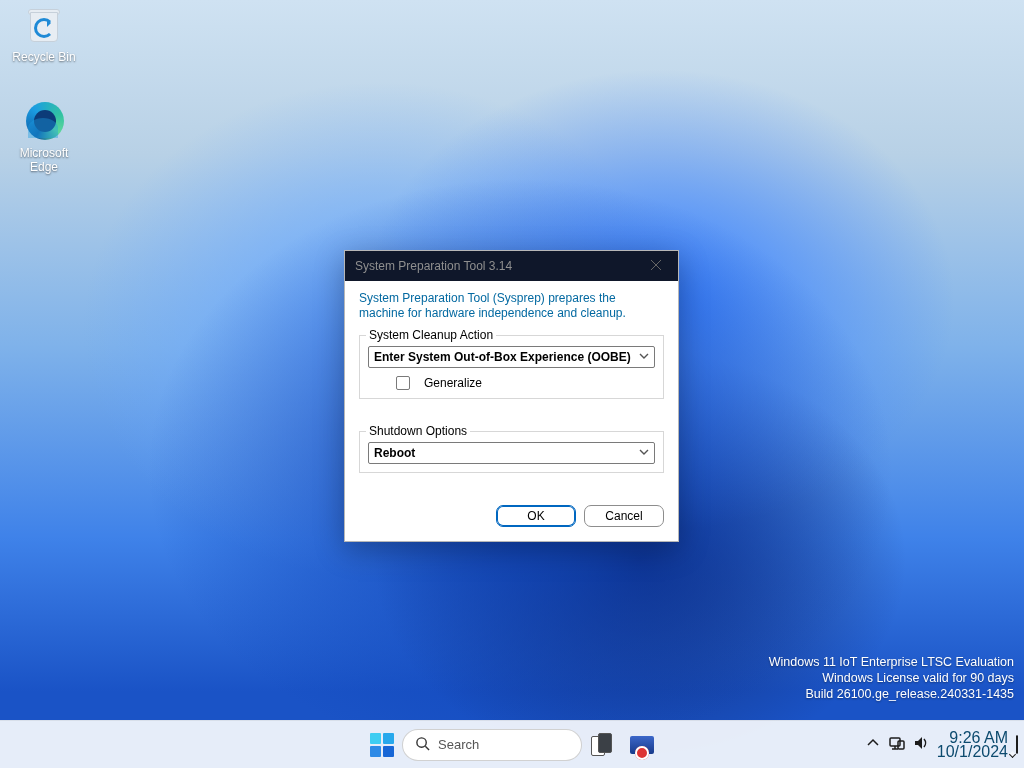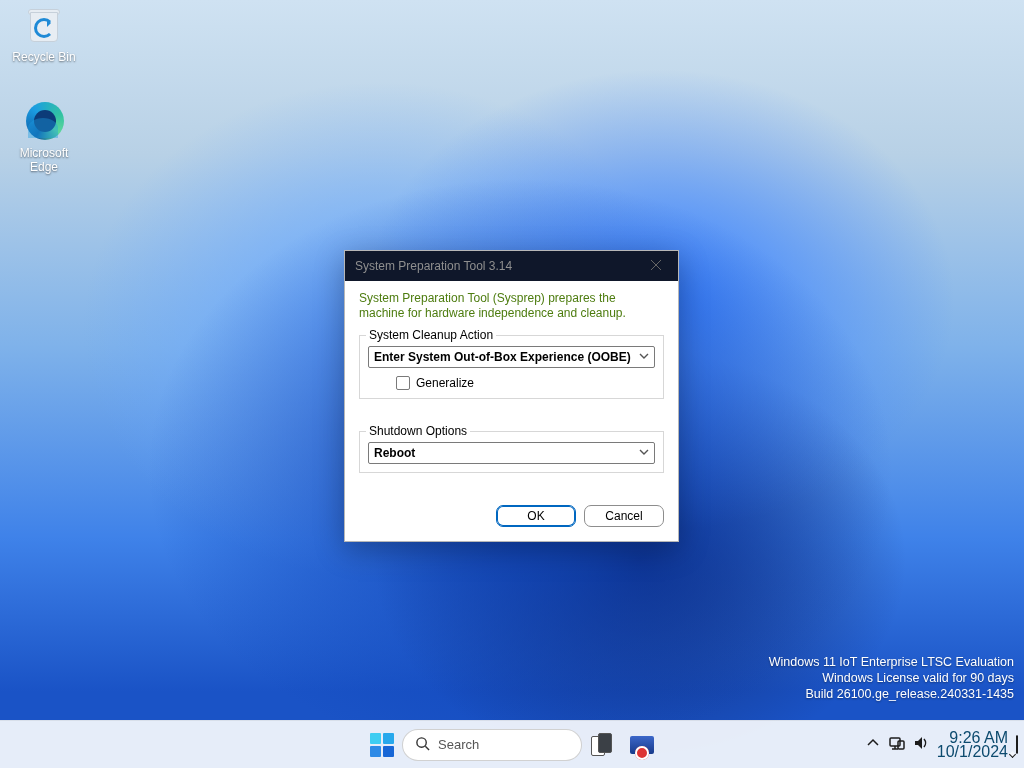--- a/index.html
+++ b/index.html
@@ -65,34 +65,34 @@
 .titlebar {
   display: flex; align-items: center; justify-content: space-between;
   height: 30px; padding: 0 8px 0 10px;
   background: #0f172a;
   color: #8f8f8f;
 }
 .titlebar .title { font-size: 12px; }
 .close-btn { width: 28px; height: 28px; display:flex; align-items:center; justify-content:center; color:#666; }
 .close-btn svg{ width:10px; height:10px; }
 .dialog-body { padding: 10px 14px 14px; }
-.dialog-body .desc { margin-bottom: 14px; line-height: 15px; color:#4d7c0f; }
+.dialog-body .desc { margin-bottom: 14px; line-height: 15px; color:#0369a1; }
 
 .fieldset { border: 1px solid #d7d7d7; padding: 10px 8px 8px; margin-bottom: 32px; position: relative; }
 .fieldset .legend { position:absolute; top:-8px; left:6px; background:#fff; padding:0 3px; font-size:12px; }
 .select {
   width: 100%; height: 22px; border:1px solid #7a7a7a; padding: 0 20px 0 5px;
   font-size: 12px; background:#fff; position:relative; display:flex; align-items:center;
   border-radius:2px;
   font-weight:bold;
 }
 .select .chev { position:absolute; right:4px; top:3px; }
 .select .chev svg{ width:12px; height:12px; stroke:#555; }
 
-.checkbox-row { display:flex; align-items:center; gap:6px; margin-top:8px; margin-left: 20px; padding-left: 8px; }
+.checkbox-row { display:flex; align-items:center; gap:14px; margin-top:8px; margin-left: 20px; padding-left: 8px; }
 .checkbox { width:14px; height:14px; border:1px solid #7a7a7a; border-radius:2px; background:#fff; }
 
 .button-row { display:flex; justify-content:flex-end; gap:8px; margin-top: 4px; }
 .win-btn {
   width: 80px; height: 22px; font-size:12px;
   background:#fff; border:1px solid #8d8d8d; border-radius:7px;
   display:flex; align-items:center; justify-content:center;
 }
 .win-btn.default { border-color:#0067c0; box-shadow: inset 0 0 0 1px #0067c0; }
 

